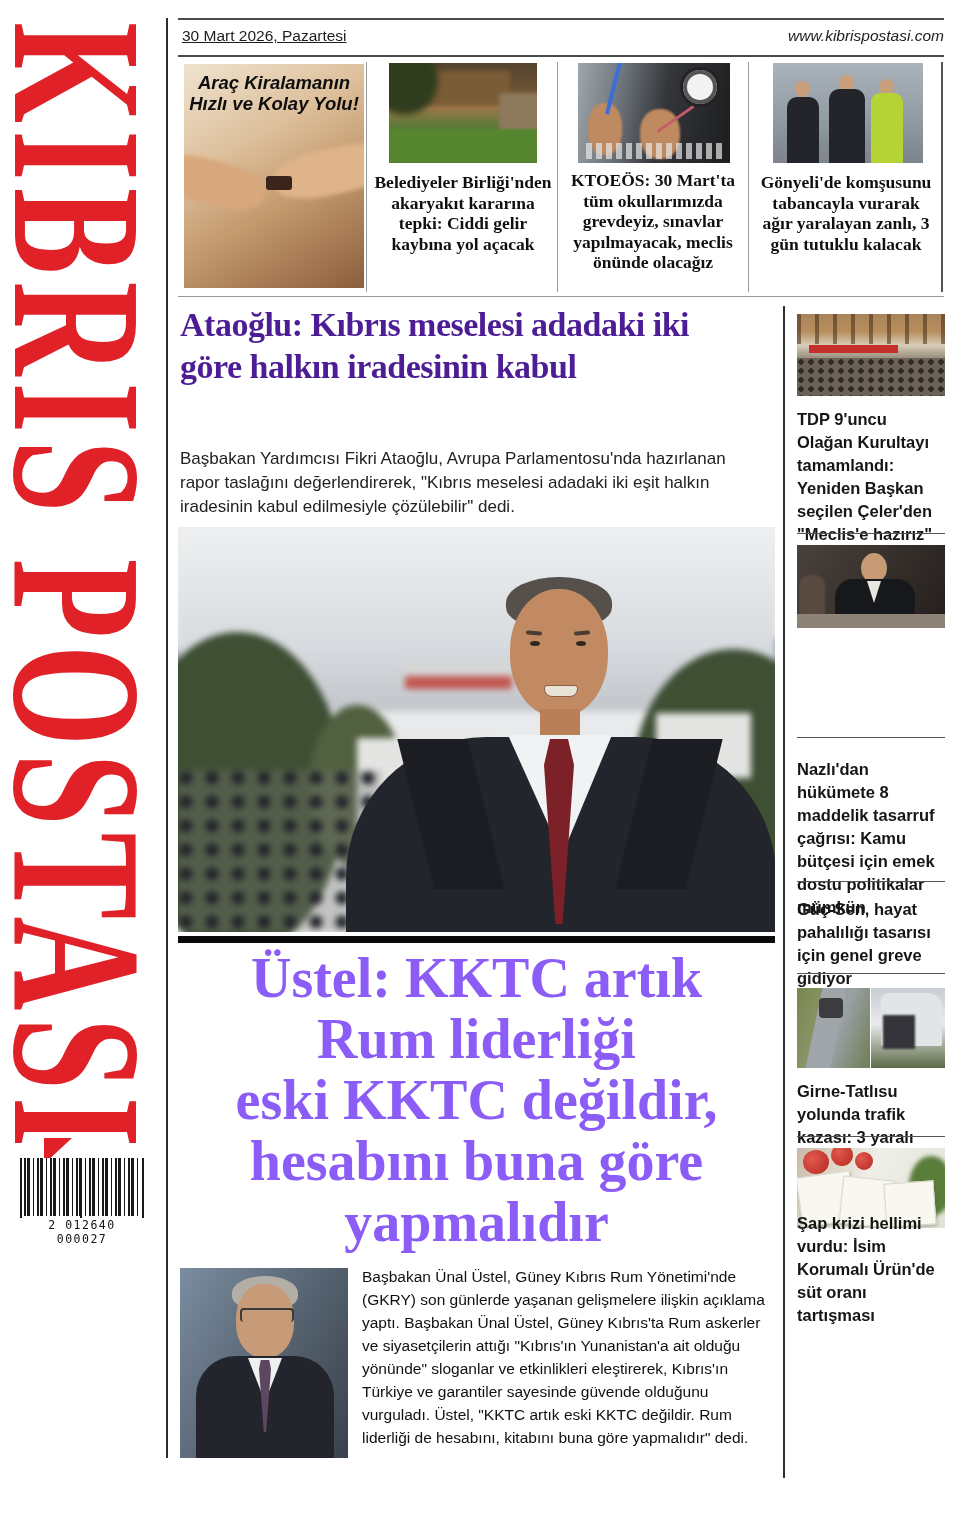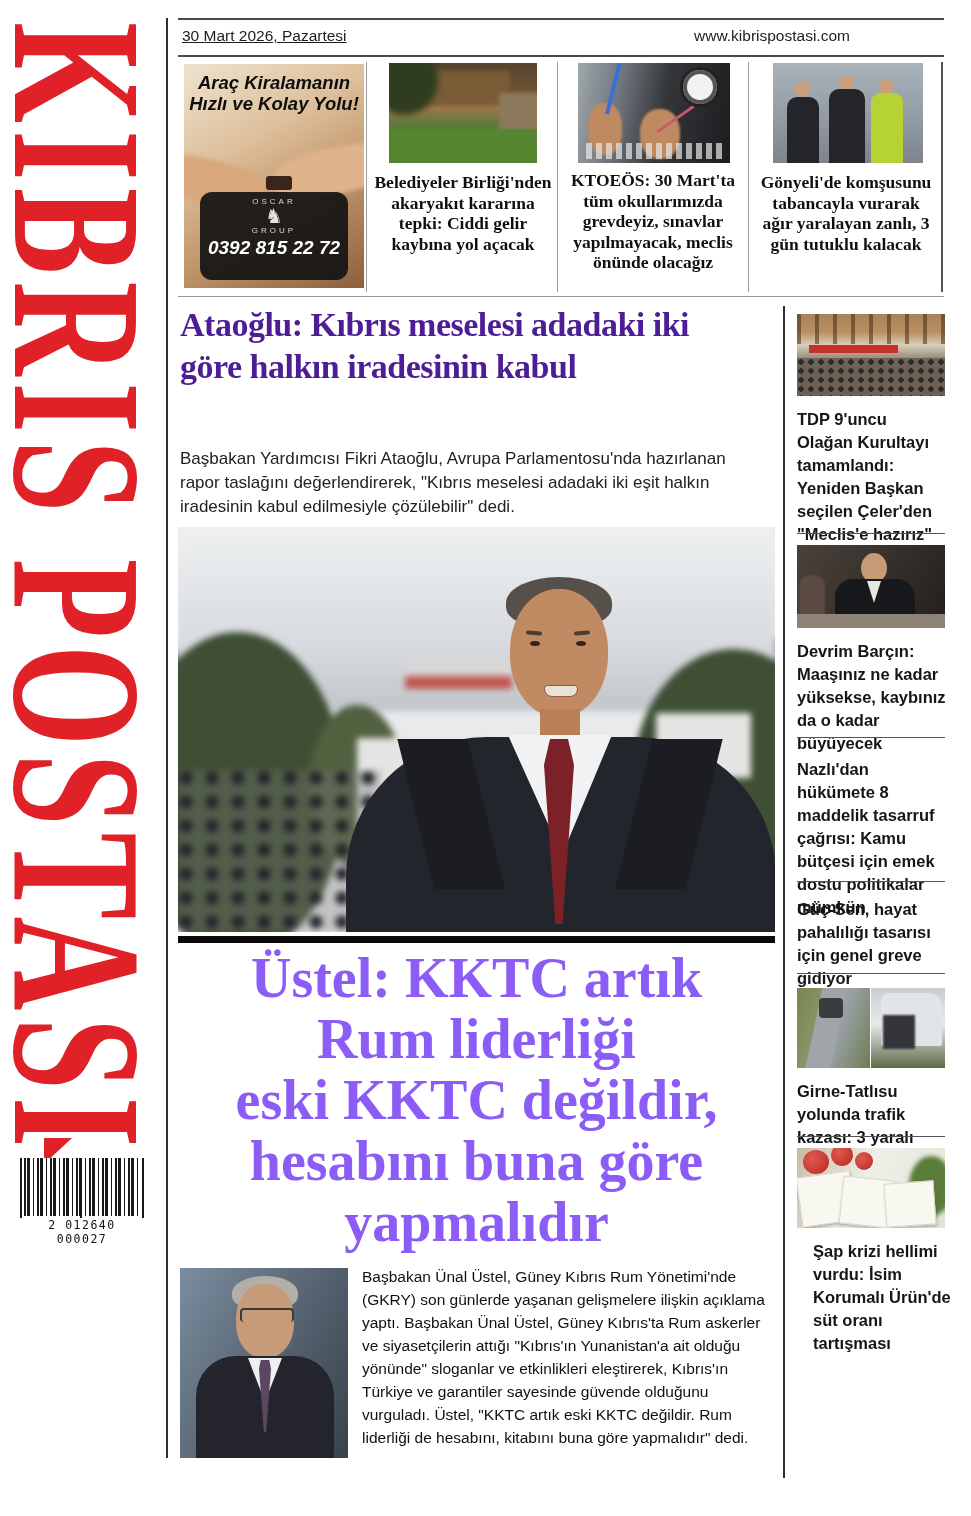--- a/index.html
+++ b/index.html
@@ -19,21 +19,21 @@
   .barcode{position:absolute;left:20px;top:1158px;width:124px;height:80px;}
   .barcode .bars{position:absolute;left:4px;right:4px;top:0;height:58px;
     background-image:repeating-linear-gradient(90deg,#181818 0 2px,#fff 2px 3px,#181818 3px 6px,#fff 6px 9px,#181818 9px 10px,#fff 10px 13px);}
   .barcode .guard{position:absolute;top:0;width:2px;height:70px;background:#181818;}
   .barcode .digits{position:absolute;left:0;right:0;top:60px;text-align:center;
     font-family:"DejaVu Sans Mono",monospace;font-size:11.5px;letter-spacing:1.5px;color:#111;background:#fff;}
 
   
   .hline{position:absolute;background:#4a4a4a;}
   .topbar-date{position:absolute;left:182px;top:27px;font-size:15.5px;color:#1d1d1d;text-decoration:underline;}
-  .topbar-site{position:absolute;left:600px;top:27px;width:344px;text-align:center;font-size:15.5px;color:#1d1d1d;}
+  .topbar-site{position:absolute;left:600px;top:27px;width:344px;text-align:right;font-size:15.5px;color:#1d1d1d;font-style:italic;}
 
   
   .vsep{position:absolute;top:62px;height:230px;width:1px;background:#9a9a9a;}
   .vsep-r{position:absolute;top:62px;height:230px;width:2px;background:#555;}
   .rowline{position:absolute;left:178px;top:296px;width:766px;height:1px;background:#999;}
   .tophead{position:absolute;text-align:center;font-family:"Liberation Serif",serif;font-weight:bold;
     font-size:17.5px;line-height:20.5px;color:#101010;}
   .ph{position:absolute;overflow:hidden;background:#999;}
 
   
@@ -172,26 +172,20 @@
   <div class="vsep" style="left:557px;"></div>
   <div class="vsep" style="left:748px;"></div>
   <div class="vsep-r" style="left:941px;"></div>
   <div class="rowline"></div>
 
   <div class="ph ad" style="left:184px;top:64px;width:180px;height:224px;">
     <div class="ad-hand" style="left:-28px;top:96px;width:110px;height:44px;transform:rotate(14deg);"></div>
     <div class="ad-hand" style="right:-30px;top:84px;width:120px;height:46px;transform:rotate(-12deg);background:#e0b48a;"></div>
     <div class="ad-key"></div>
     <div class="ad-head">Araç Kiralamanın Hızlı ve Kolay Yolu!</div>
-    <div class="ad-box">
-      <div class="ad-oscar">OSCAR</div>
-      <div class="ad-horse">♞</div>
-      <div class="ad-group">GROUP</div>
-      <div class="ad-phone">0392 815 22 72</div>
-    </div>
   </div>
 
   <div class="ph ph-courtyard" style="left:389px;top:63px;width:148px;height:100px;">
     <div class="bldg"></div>
     <div class="tree"></div>
     <div class="wall"></div>
     <div class="lawn"></div>
   </div>
   <div class="tophead" style="left:374px;top:172px;width:178px;">Belediyeler Birliği'nden akaryakıt kararına tepki: Ciddi gelir kaybına yol açacak</div>
 
@@ -277,21 +271,20 @@
   <div class="sb-head" style="top:408px;">TDP 9'uncu Olağan Kurultayı tamamlandı: Yeniden Başkan seçilen Çeler'den "Meclis'e hazırız" vurgusu</div>
   <div class="sb-div" style="top:533px;"></div>
 
   <div class="ph ph-barcin" style="left:797px;top:545px;width:148px;height:83px;">
     <div class="other"></div>
     <div class="head"></div>
     <div class="suit"></div>
     <div class="shirt"></div>
     <div class="desk"></div>
   </div>
-  <div class="sb-head" style="top:640px;">Devrim Barçın: Maaşınız ne kadar yüksekse, kaybınız da o kadar büyüyecek</div>
   <div class="sb-div" style="top:737px;"></div>
 
   <div class="sb-head" style="top:758px;">Nazlı'dan hükümete 8 maddelik tasarruf çağrısı: Kamu bütçesi için emek dostu politikalar mümkün</div>
   <div class="sb-div" style="top:881px;"></div>
 
   <div class="sb-head" style="top:898px;">Güç-Sen, hayat pahalılığı tasarısı için genel greve gidiyor</div>
   <div class="sb-div" style="top:973px;"></div>
 
   <div class="ph ph-crash" style="left:797px;top:988px;width:148px;height:80px;background:#fff;">
     <div class="half left">
@@ -308,15 +301,15 @@
 
   <div class="ph ph-hellim" style="left:797px;top:1148px;width:148px;height:80px;">
     <div class="tom" style="left:6px;top:2px;width:26px;height:24px;"></div>
     <div class="tom" style="left:34px;top:-4px;width:22px;height:22px;"></div>
     <div class="tom" style="left:58px;top:4px;width:18px;height:18px;"></div>
     <div class="leaf"></div>
     <div class="cheese" style="left:2px;top:26px;width:52px;height:48px;transform:rotate(-8deg);"></div>
     <div class="cheese" style="left:44px;top:30px;width:50px;height:46px;transform:rotate(6deg);"></div>
     <div class="cheese" style="left:88px;top:34px;width:48px;height:42px;transform:rotate(-4deg);"></div>
   </div>
-  <div class="sb-head" style="top:1240px;margin-left:16px;">Şap krizi hellimi vurdu: İsim Korumalı Ürün'de süt oranı tartışması</div>
+  <div class="sb-head" style="top:1212px;">Şap krizi hellimi vurdu: İsim Korumalı Ürün'de süt oranı tartışması</div>
 
 </div>
 
 </body></html>

